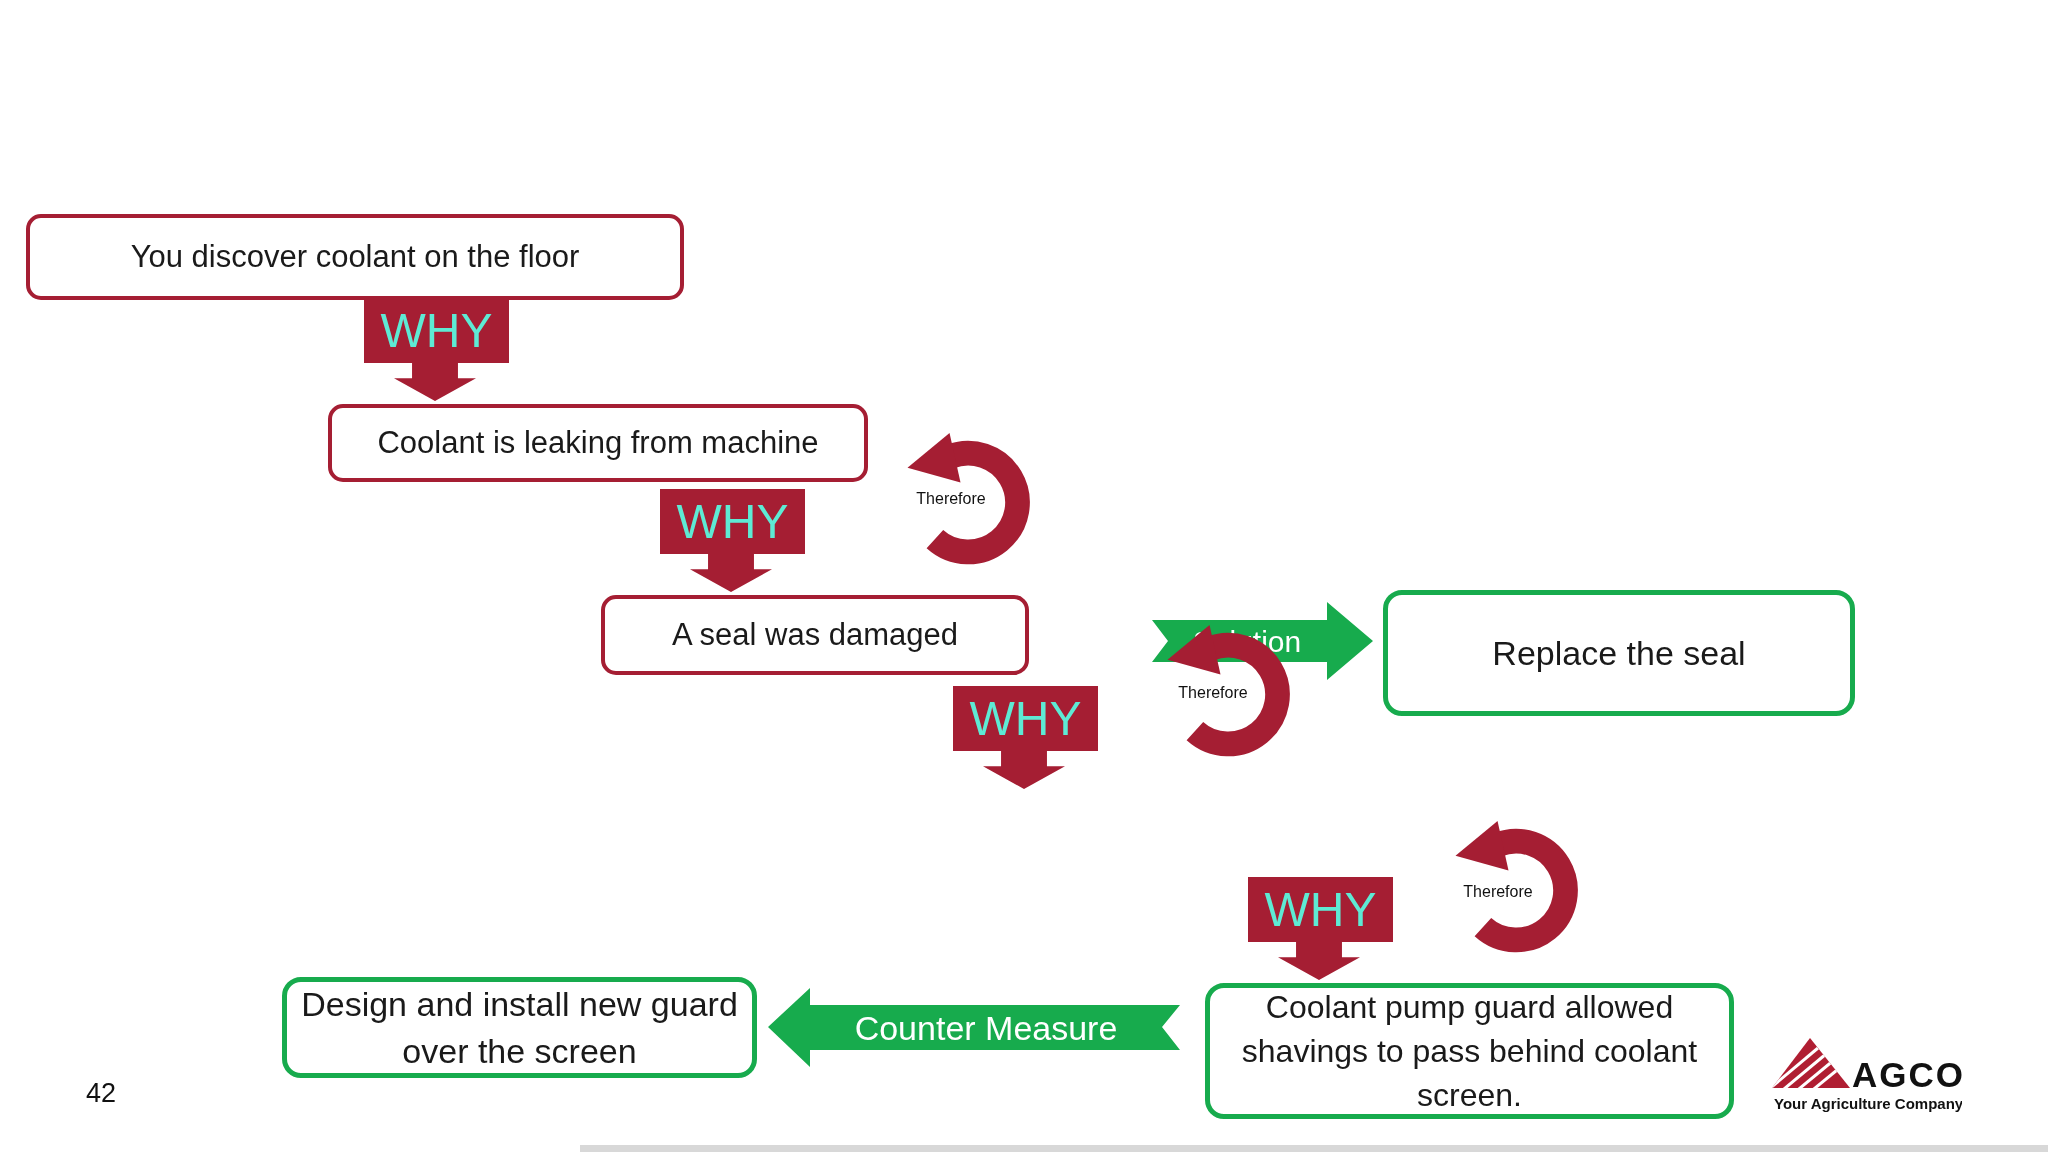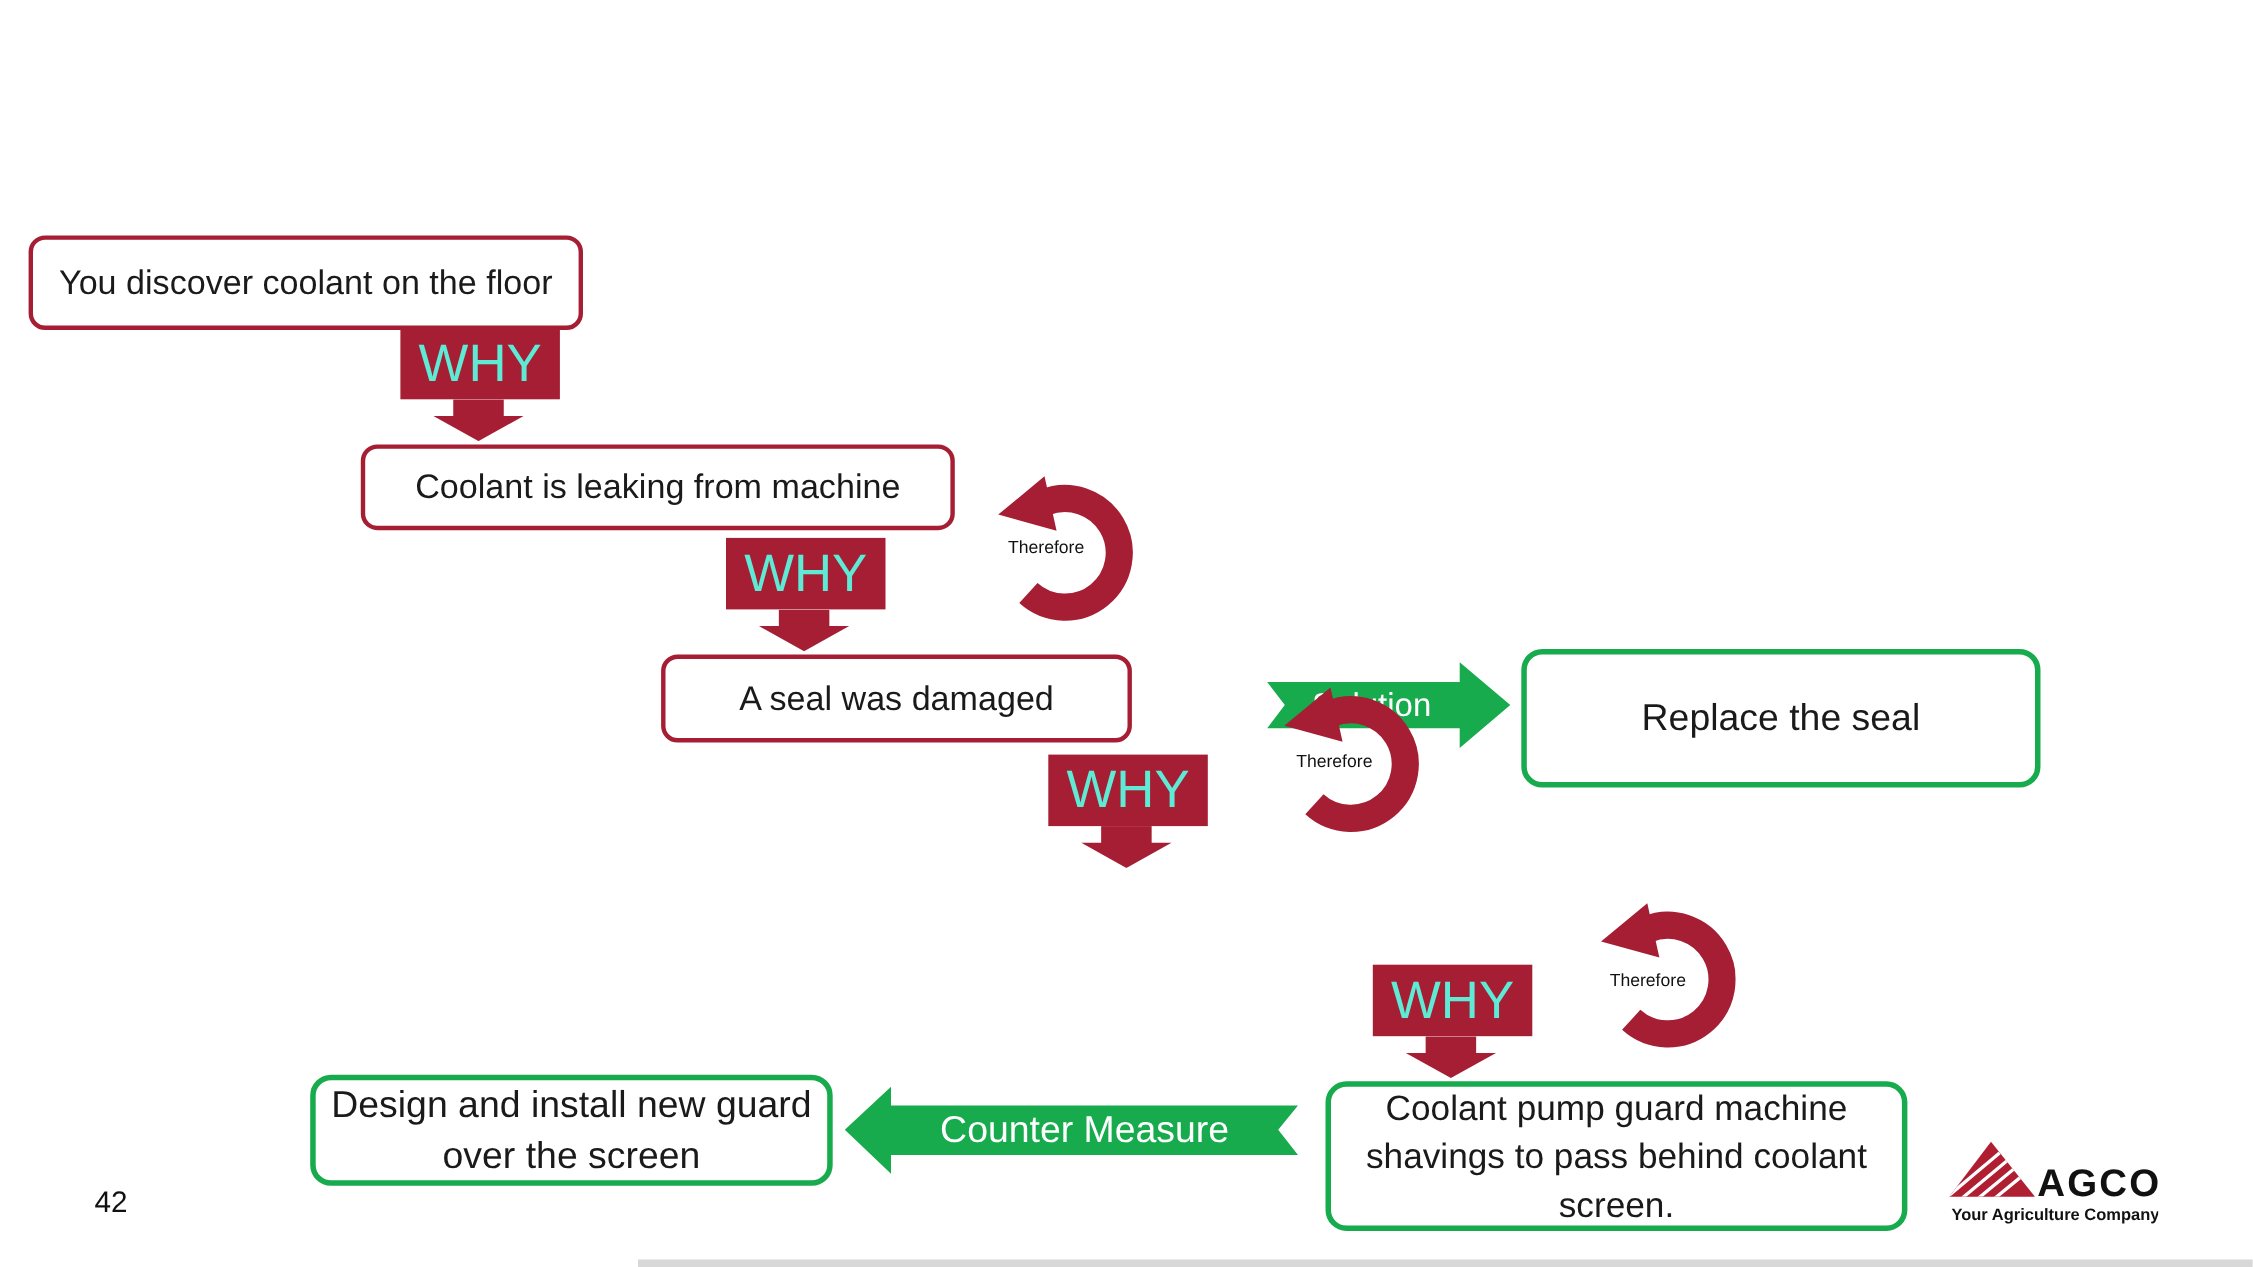--- a/index.html
+++ b/index.html
@@ -14,21 +14,21 @@
   .slide{position:relative;width:2048px;height:1152px;background:#fff;}
 
   .title{position:absolute;left:86px;top:104px;font-size:57px;font-weight:bold;letter-spacing:0;color:#161616;}
 
   
   .fbox{position:absolute;display:flex;align-items:center;justify-content:center;
         text-align:center;background:#fff;color:var(--ink);}
   .fbox.red{border:4px solid var(--crimson);border-radius:15px;font-size:31px;}
   .fbox.green{border:5px solid var(--green);border-radius:19px;}
 
-  .box1{left:26px;top:214px;width:504px;height:86px;}
+  .box1{left:26px;top:214px;width:658px;height:86px;}
   .box2{left:328px;top:404px;width:540px;height:78px;}
   .box3{left:601px;top:595px;width:428px;height:80px;}
   .box4{left:881px;top:791px;width:549px;height:79px;}
   .box5{left:1205px;top:983px;width:529px;height:136px;font-size:32px;line-height:1.38;padding:0 6px;}
   .boxR{left:1383px;top:590px;width:472px;height:126px;font-size:34px;}
   .boxD{left:282px;top:977px;width:475px;height:101px;font-size:34px;line-height:1.38;}
 
   
   .why{position:absolute;width:145px;height:65px;background:var(--crimson);
        color:#5eead4;font-size:48px;display:flex;align-items:center;justify-content:center;z-index:3;}
@@ -85,21 +85,21 @@
   <div class="fbox red box1">
     <span>You discover coolant on the floor</span>
   </div>
   <div class="fbox red box2">
     <span>Coolant is leaking from machine</span>
   </div>
   <div class="fbox red box3">
     <span>A seal was damaged</span>
   </div>
   <div class="fbox green box5">
-    <span>Coolant pump guard machine shavings to pass behind coolant screen.</span>
+    <span>Coolant pump guard allowed shavings to pass behind coolant screen.</span>
   </div>
   <div class="fbox green boxR">
     <span>Replace the seal</span>
   </div>
   <div class="fbox green boxD">
     <span>Design and install new guard over the screen</span>
   </div>
 
   <div class="why why1">WHY</div>
   <div class="why-arrow wa1"></div>

